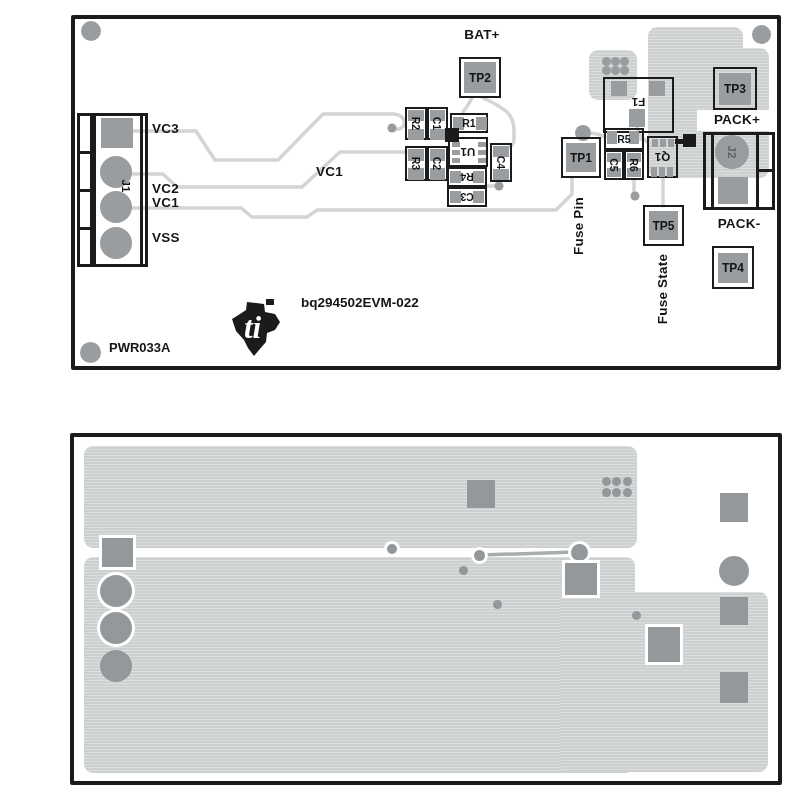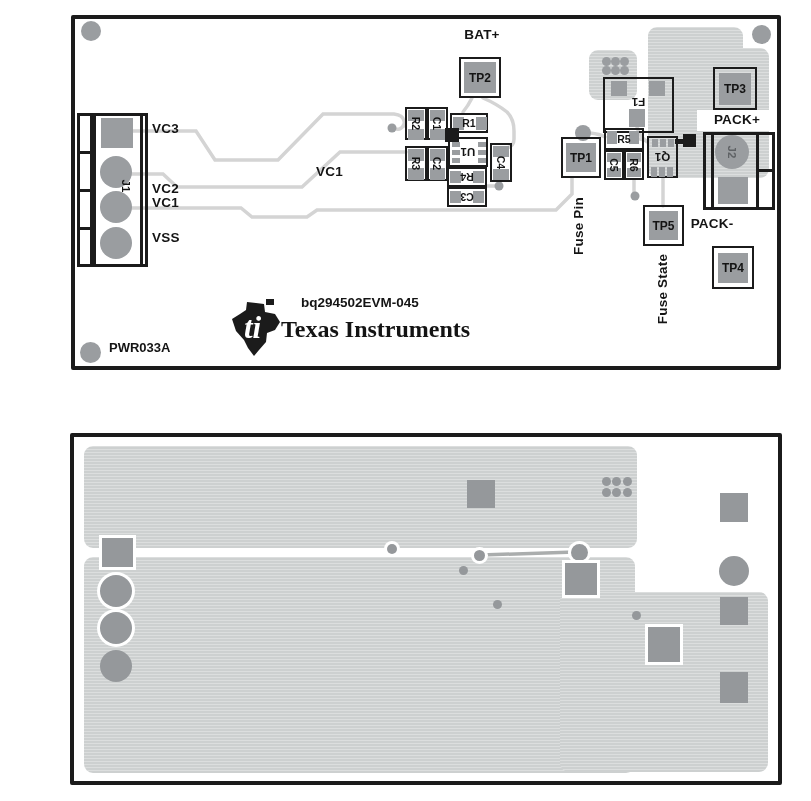--- a/index.html
+++ b/index.html
@@ -251,34 +251,33 @@
   <div class="abs box3" style="left:703px;top:132px;width:72px;height:78px;"></div>
   <div class="abs blk" style="left:711px;top:135px;width:3px;height:72px;"></div>
   <div class="abs blk" style="left:756px;top:135px;width:3px;height:72px;"></div>
   <div class="abs blk" style="left:757px;top:169px;width:16px;height:3px;"></div>
   <div class="abs pad circ" style="left:715px;top:135px;width:34px;height:34px;"></div>
   <div class="abs ctr rot90" style="left:715px;top:135px;width:34px;height:34px;">
     <span class="ref2" style="color:#5f6265;font-weight:bold;">J2</span>
     </div>
   <div class="abs pad" style="left:718px;top:177px;width:30px;height:27px;"></div>
 
-  <div class="abs ctr" style="left:675px;top:214px;width:74px;height:18px;">
+  <div class="abs ctr" style="left:702px;top:214px;width:74px;height:18px;">
     <span class="lbl net">PACK-</span>
     </div>
 
   <div class="abs ctr rot-90" style="left:533px;top:218px;width:90px;height:16px;">
     <span class="lbl net">Fuse Pin</span>
     </div>
   <div class="abs ctr rot-90" style="left:610px;top:281px;width:104px;height:16px;">
     <span class="lbl net">Fuse State</span>
     </div>
 
   <span class="abs lbl" style="left:109px;top:340px;font-size:13px;">PWR033A</span>
-  <span class="abs lbl" style="left:301px;top:295px;font-size:13.5px;">bq294502EVM-045</span>
-  <span class="abs" style="left:281px;top:316px;font-family:'Liberation Serif',serif;font-weight:bold;font-size:24px;color:#141414;white-space:nowrap;">Texas Instruments</span>
+  <span class="abs lbl" style="left:301px;top:295px;font-size:13.5px;">bq294502EVM-022</span>
 
   <svg class="abs" style="left:231px;top:299px;" width="50" height="58" viewBox="0 0 50 58">
     <path d="M16,3 L33,5 L34,13 L44,15 L49,23 L44,31 L36,34 L35,43 L28,51 L23,57 L17,49 L13,41 L5,32 L1,20 L9,15 L15,11 Z" fill="#1b1b1b"></path>
     <rect x="35" y="0" width="8" height="6" fill="#1b1b1b"></rect>
     <text x="13" y="39" font-family="Liberation Serif, serif" font-style="italic" font-weight="bold" font-size="31" fill="#ffffff">ti</text>
   </svg>
 
   <div class="abs bpad ring" style="left:102px;top:538px;width:31px;height:29px;"></div>
   <div class="abs bpad circ ring" style="left:100px;top:575px;width:32px;height:32px;"></div>
   <div class="abs bpad circ ring" style="left:100px;top:612px;width:32px;height:32px;"></div>

